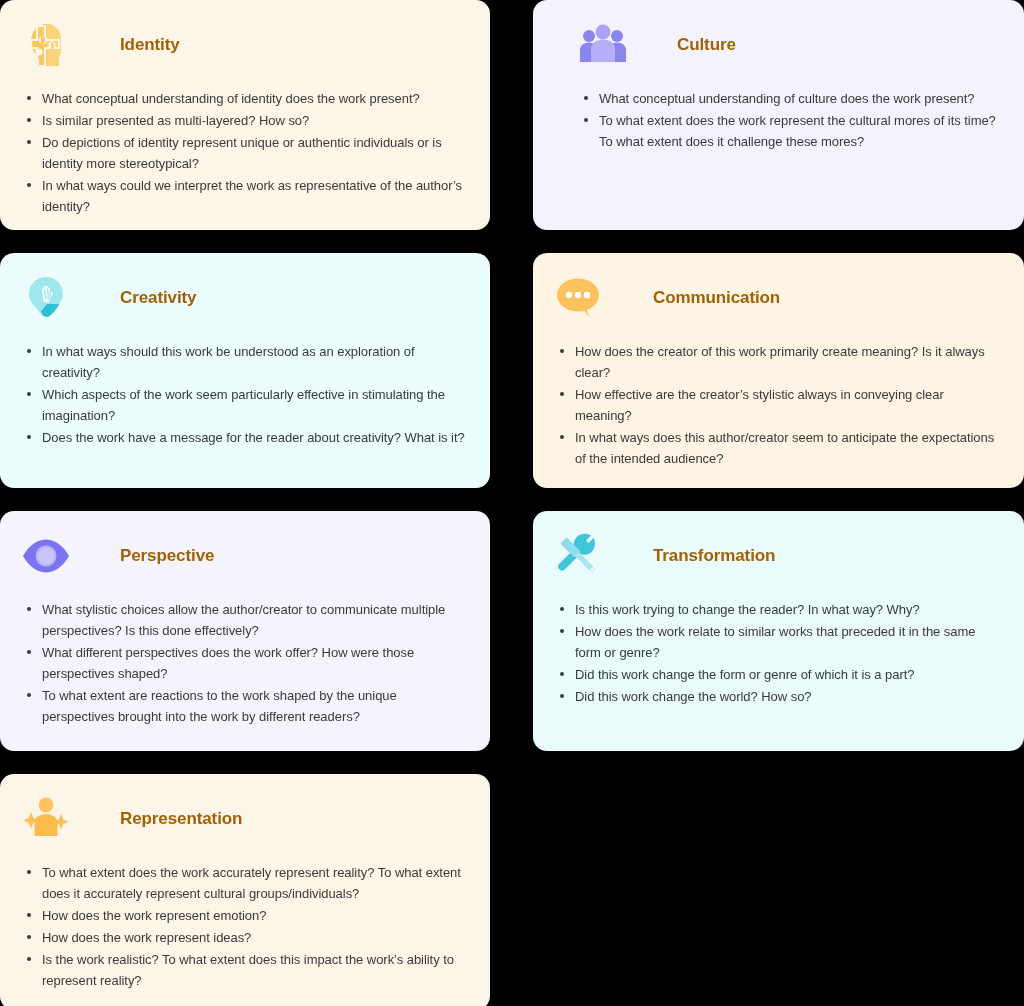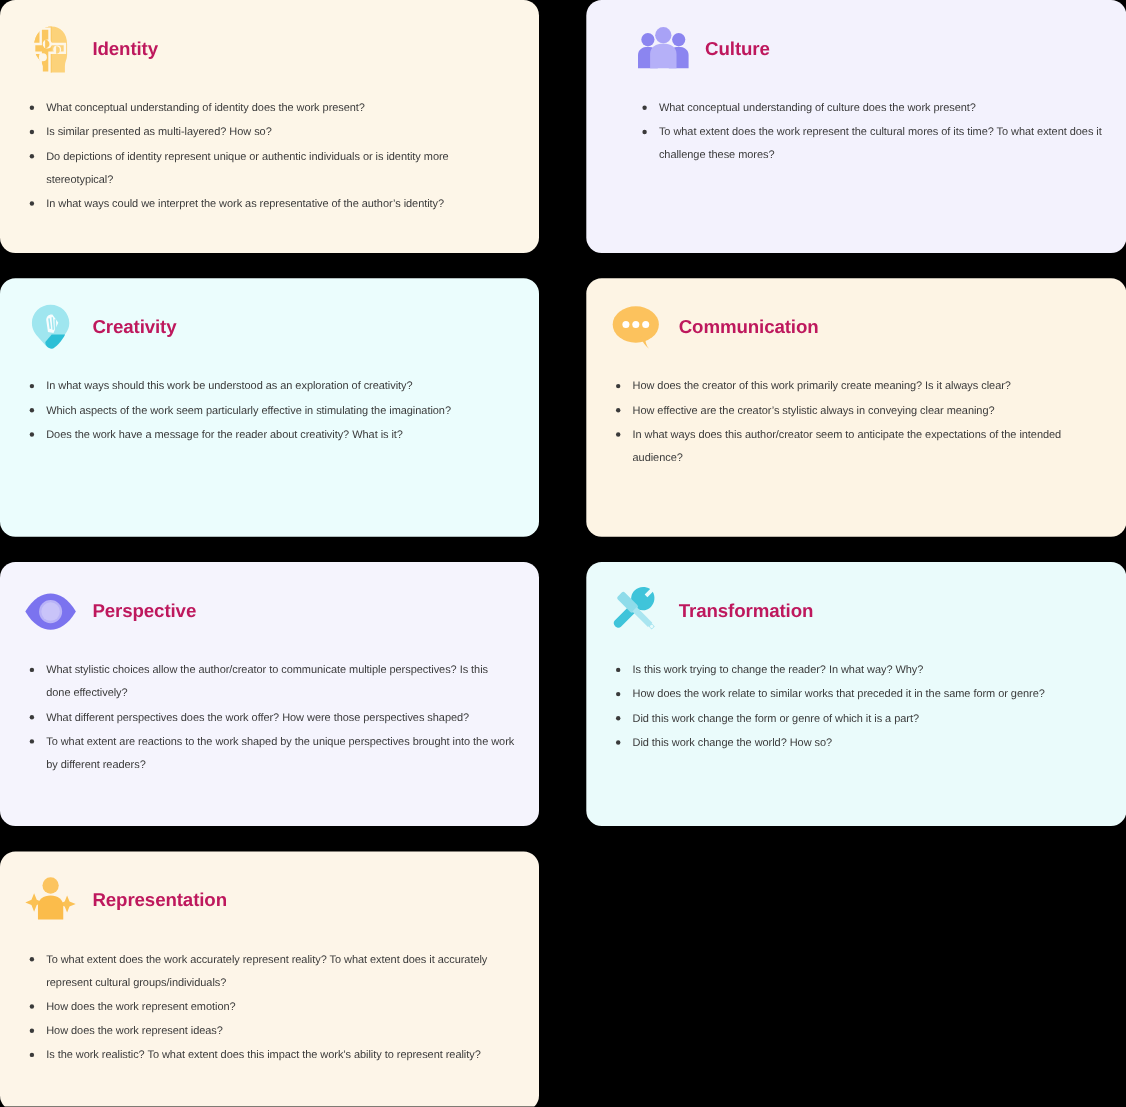--- a/index.html
+++ b/index.html
@@ -44,34 +44,35 @@
     flex: 0 0 52px;
     display: flex;
     align-items: center;
     justify-content: center;
   }
   .icon-wrap svg { display: block; }
 
   .card-title {
     font-size: 17px;
     font-weight: bold;
-    color: #be185d;
+    color: #a16207;
     letter-spacing: -0.1px;
     line-height: 1.1;
+    margin-left: 36px;
   }
 
   .q-list {
     list-style: none;
     margin-top: 14px;
     padding-left: 4px;
   }
   .q-list li {
     position: relative;
     padding-left: 18px;
-    font-size: 10px;
+    font-size: 13px;
     line-height: 21px;
     color: #3a3a3a;
     margin-bottom: 1px;
     letter-spacing: -0.05px;
   }
   .q-list li::before {
     content: "";
     position: absolute;
     left: 3px;
     top: 8px;

